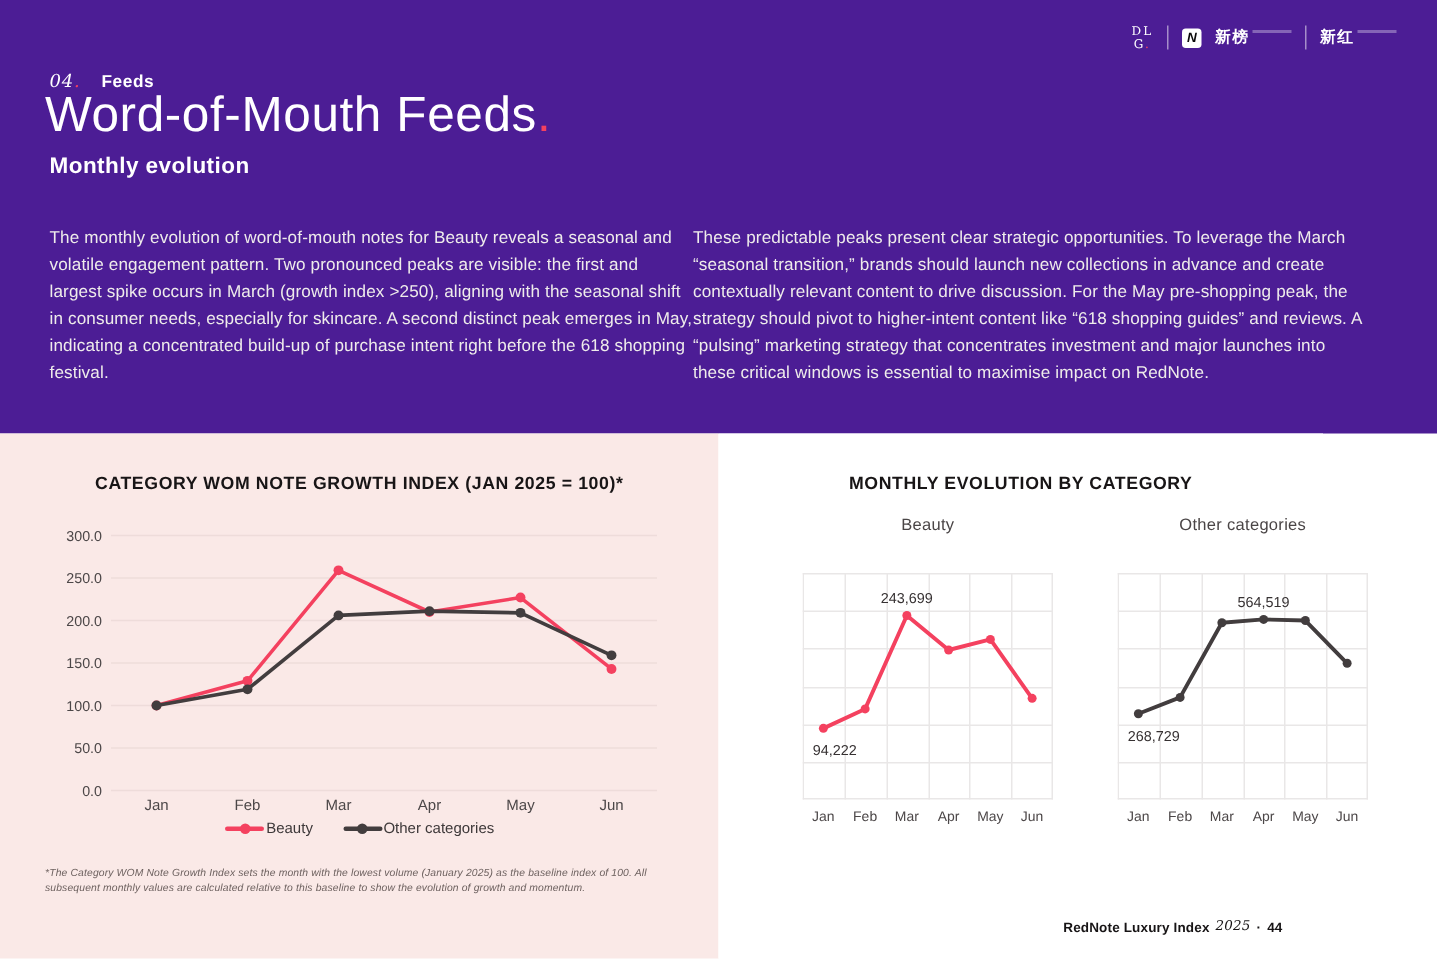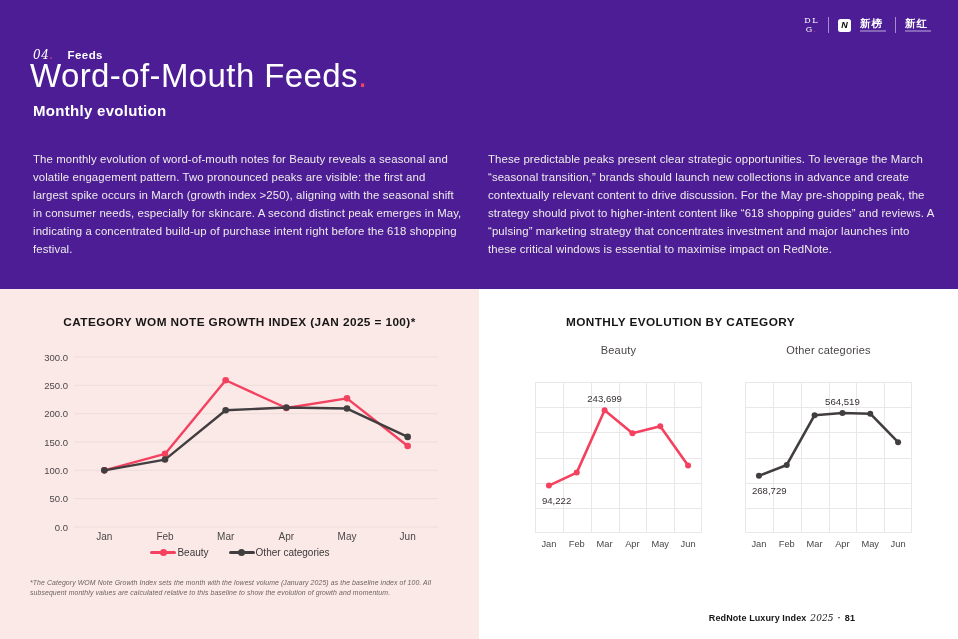--- a/index.html
+++ b/index.html
@@ -13,26 +13,26 @@
   
   .header{position:absolute;top:0;left:0;width:958px;height:289px;background:#4c1d95;color:#ffffff;}
   .eyebrow{position:absolute;top:19px;left:33px;display:flex;align-items:baseline;gap:14px;}
   .eyebrow-num{font-family:"DejaVu Serif",serif;font-style:italic;font-size:12px;letter-spacing:.5px;}
   .eyebrow-label{font-size:11.5px;font-weight:bold;letter-spacing:.4px;margin-top:30px;}
   .logos{position:absolute;top:16px;right:27px;display:flex;align-items:center;gap:9px;}
   .dlg{display:flex;flex-direction:column;align-items:center;font-family:"DejaVu Serif",serif;font-size:8px;line-height:1.15;letter-spacing:1.5px;}
   .vdiv{width:1px;height:16px;background:rgba(255,255,255,.5);}
   .nr-icon{width:13px;height:13px;background:#ffffff;border-radius:2.5px;color:#0b0a0a;
     display:flex;align-items:center;justify-content:center;font-weight:bold;font-style:italic;font-size:9px;}
-  .cjk-block{display:flex;flex-direction:column;align-items:flex-start;gap:2px;}
+  .cjk-block{display:flex;flex-direction:row;align-items:flex-start;gap:2px;}
   .cjk{font-size:10.5px;font-weight:bold;letter-spacing:1px;line-height:1;}
   .cjk-sub{width:26px;height:2px;background:rgba(255,255,255,.32);}
   .page-title{position:absolute;top:57px;left:30px;font-size:33px;letter-spacing:.4px;color:#ffffff;}
   .page-subtitle{position:absolute;top:102px;left:33px;font-size:15px;font-weight:bold;letter-spacing:.3px;}
-  .cols{position:absolute;top:150px;left:33px;display:flex;gap:26px;}
+  .cols{position:absolute;top:150px;left:33px;display:flex;}
   .col{font-size:11.4px;line-height:1.58;color:#efeceb;letter-spacing:.1px;}
   .col.left{width:429px;}
   .col.right{width:448px;}
 
   
   .pink-panel{position:absolute;top:289px;left:0;width:479px;height:424px;background:#fae9e7;}
   .white-panel{position:absolute;top:289px;left:479px;width:403px;height:350px;background:#ffffff;}
   .chart-heading{position:absolute;top:26px;left:0;width:100%;text-align:center;
     font-size:11.8px;font-weight:bold;letter-spacing:.4px;color:#181516;}
   #big-chart{position:absolute;left:28px;top:61px;}
@@ -214,15 +214,15 @@
       <text x="69.58333333333334" y="165" text-anchor="middle" font-size="9.3" fill="#4c4748">Mar</text>
       <text x="97.41666666666667" y="165" text-anchor="middle" font-size="9.3" fill="#4c4748">Apr</text>
       <text x="125.25" y="165" text-anchor="middle" font-size="9.3" fill="#4c4748">May</text>
       <text x="153.08333333333331" y="165" text-anchor="middle" font-size="9.3" fill="#4c4748">Jun</text>
     </svg>
 
   <div class="footer">
     <span>RedNote Luxury Index</span>
     <span class="year">2025</span>
     <span>·</span>
-    <span>81</span>
+    <span>44</span>
   </div>
 </div>
 
 </body></html>

